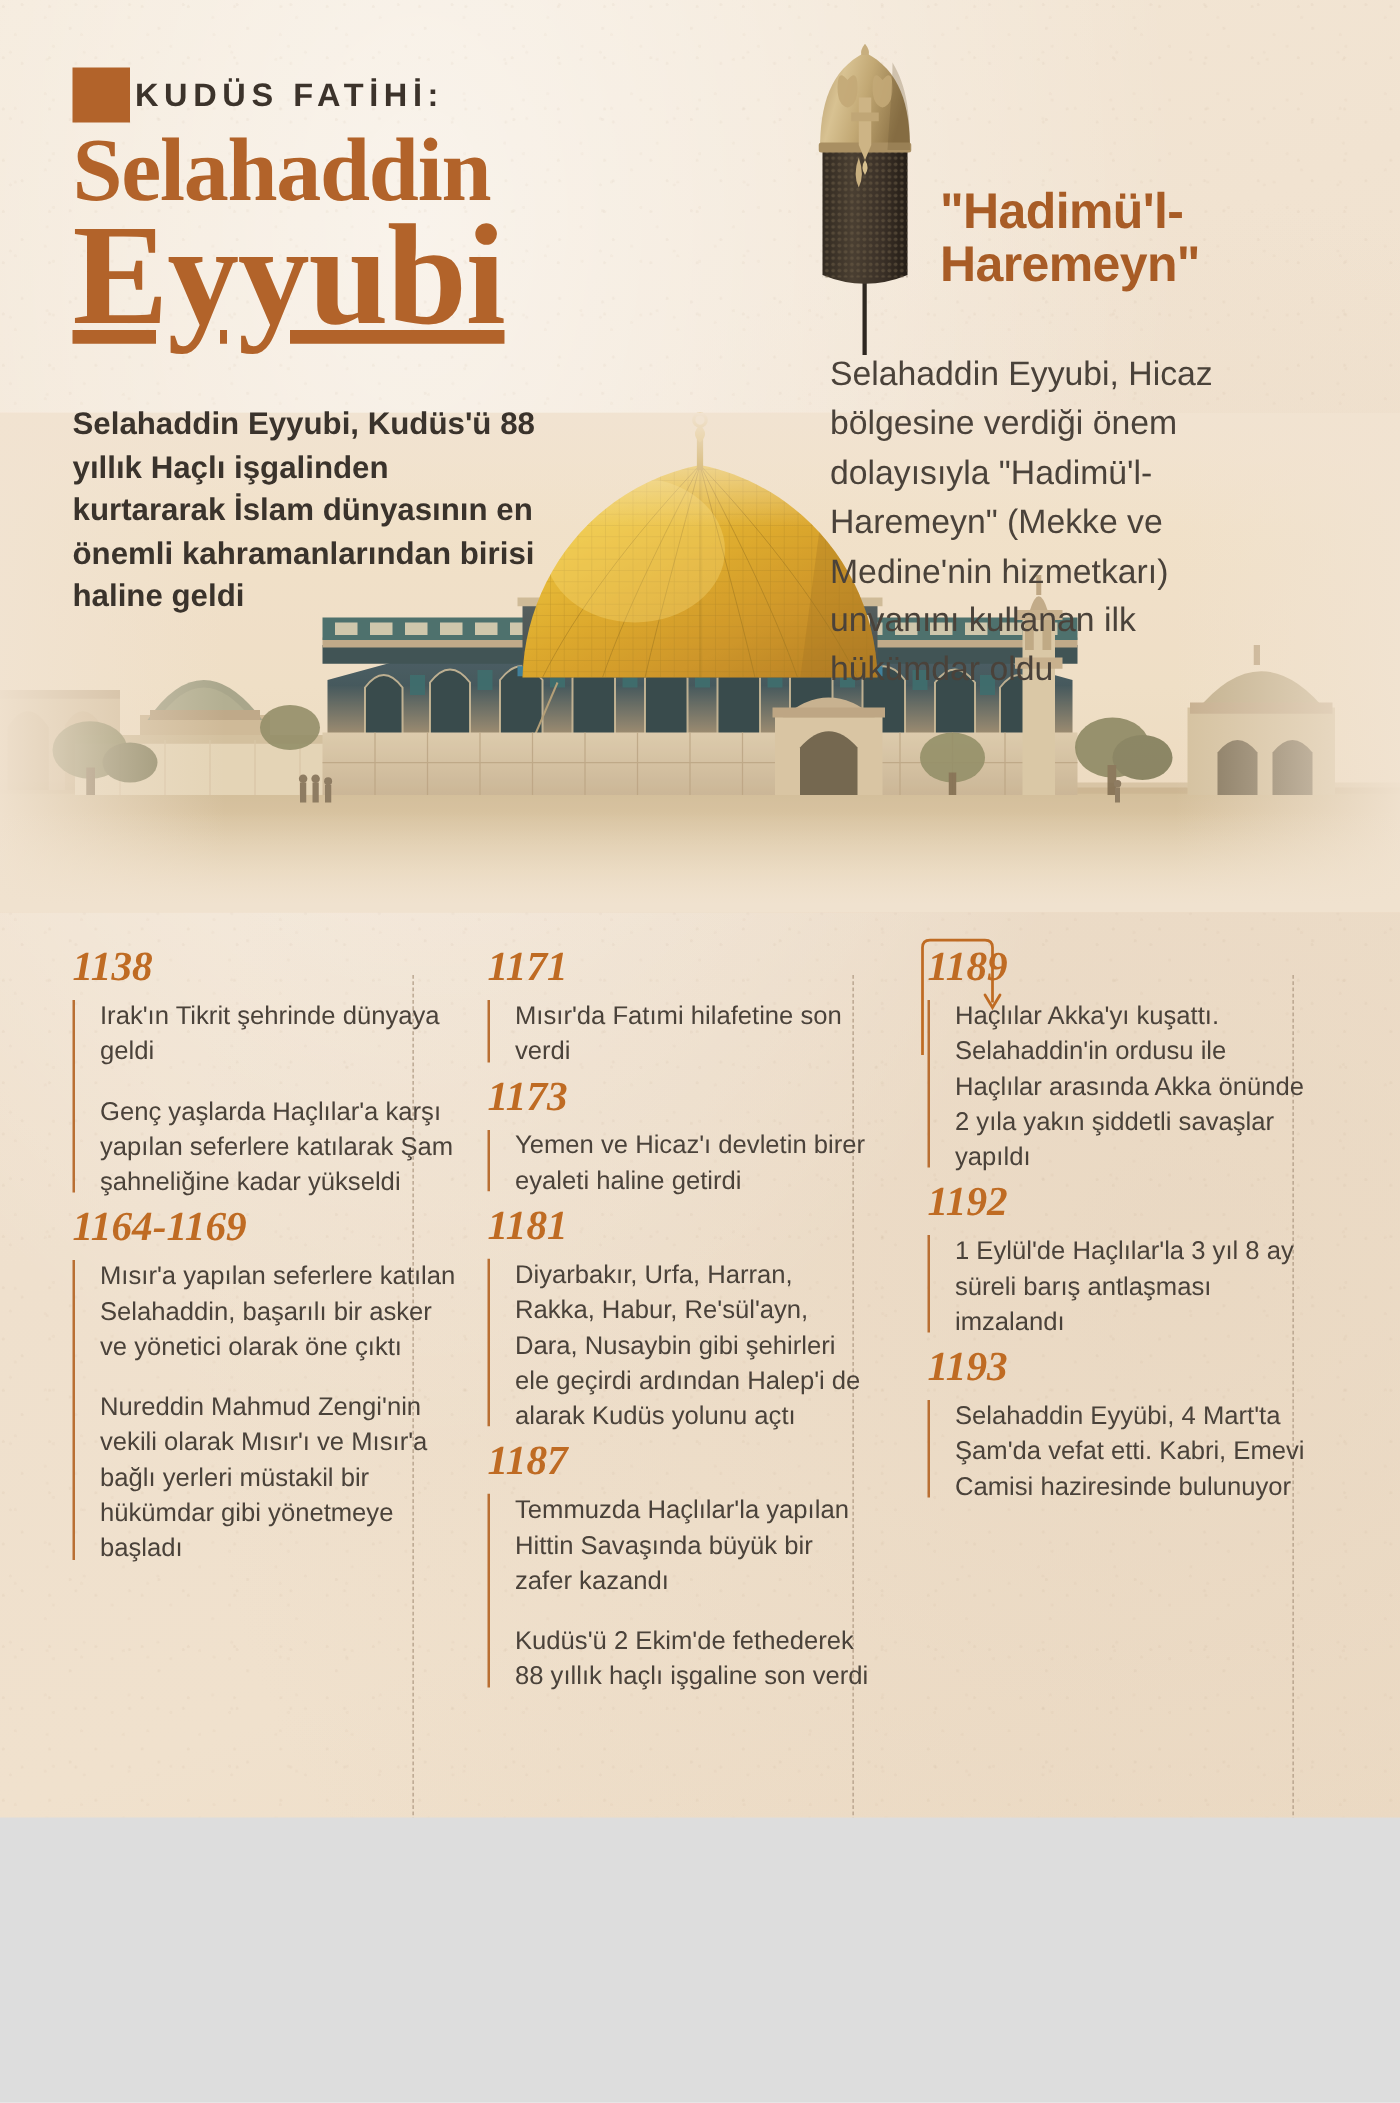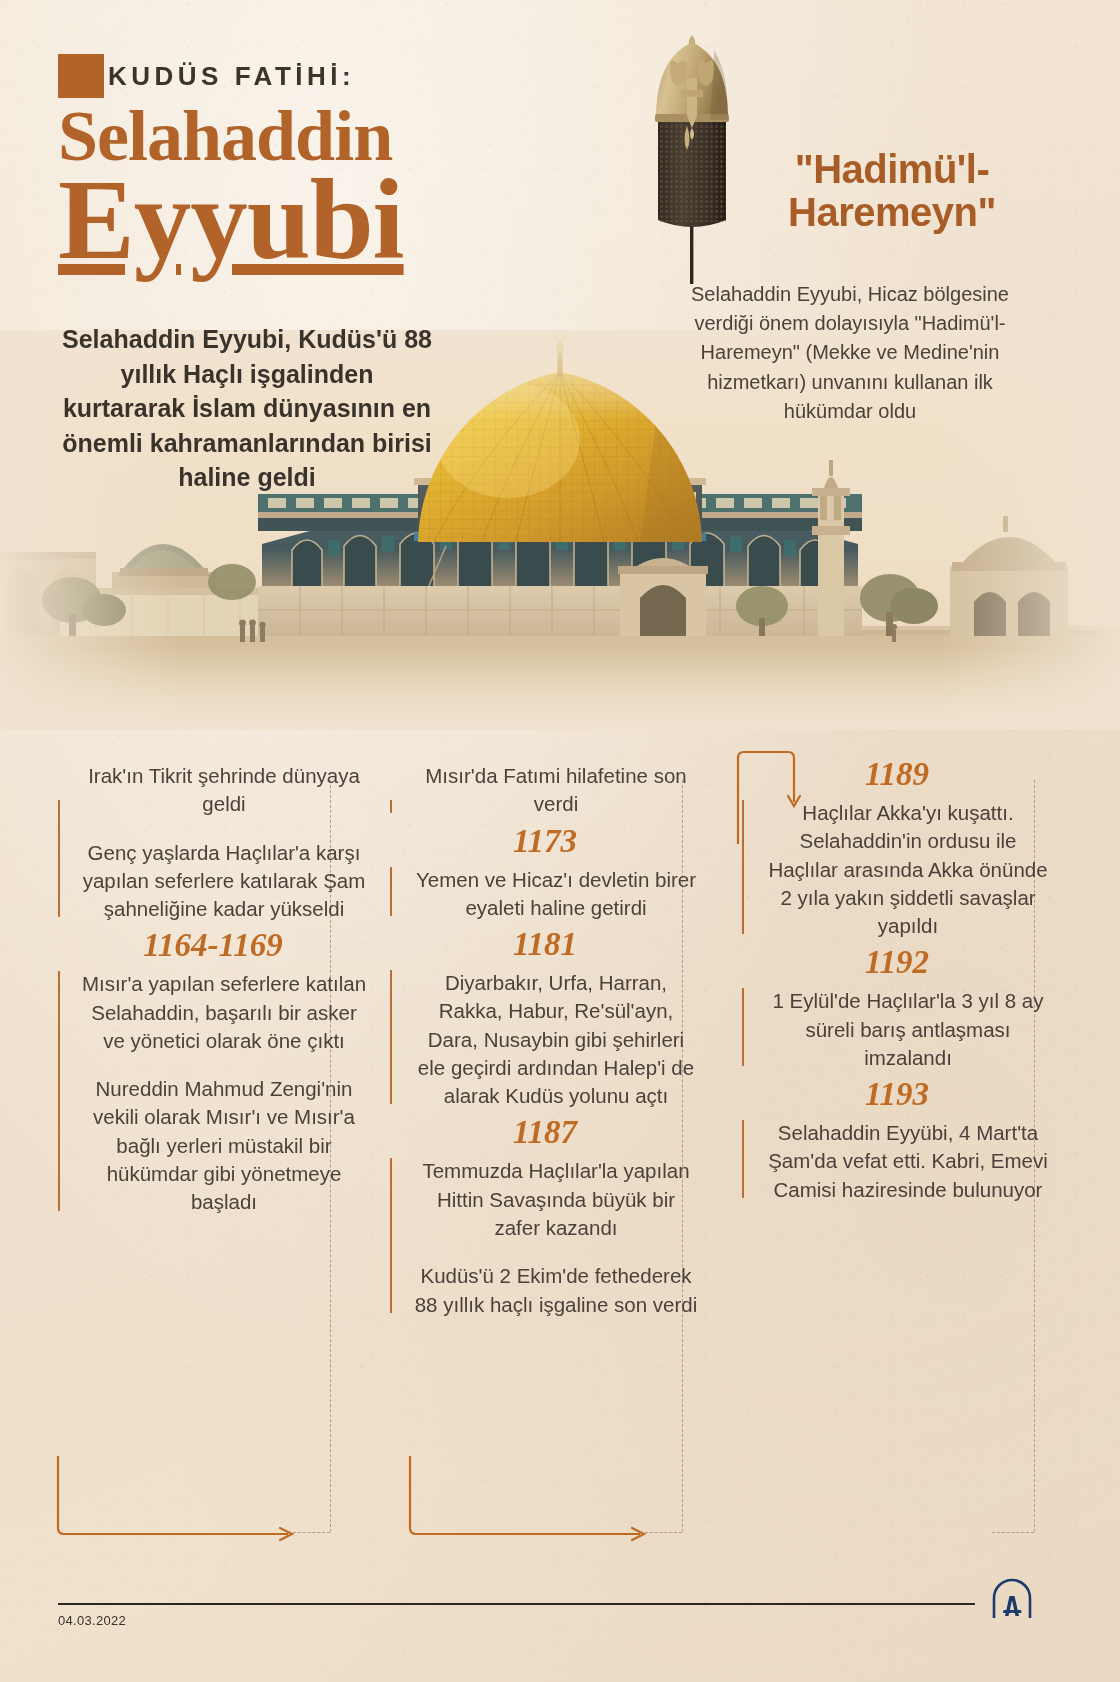--- a/index.html
+++ b/index.html
@@ -11,27 +11,26 @@
   }
 
   body {
     font-family: "Liberation Sans", sans-serif;
     background: #ddd;
   }
 
   #poster {
     position: relative;
     width: 1120px;
-    height: 1682px;
+    height: 1454px;
     background:
       radial-gradient(ellipse at 30% 12%, rgba(255,255,255,0.55) 0%, rgba(255,255,255,0) 55%),
       radial-gradient(ellipse at 85% 70%, rgba(226,206,182,0.45) 0%, rgba(226,206,182,0) 60%),
       linear-gradient(160deg, #f3e7d6 0%, #f1e3d1 28%, #efe0cd 55%, #f0e1cd 78%, #eddcc6 100%);
     overflow: hidden;
-    text-align: center;
   }
 
   
   #poster::before {
     content:"";
     position:absolute; inset:0;
     pointer-events:none;
     opacity:.55;
     background-image:
       radial-gradient(circle at 7% 13%, rgba(160,130,95,.10) 0 1px, transparent 1.4px),
@@ -93,21 +92,21 @@
 
   .quote-title {
     position:absolute; left:752px; top:148px; width:280px;
     font-family:"Liberation Sans", sans-serif;
     font-size:40px; font-weight:bold; line-height:1.08;
     color:#a85c26; letter-spacing:-0.5px;
   }
 
   .right-para {
     position:absolute; left:664px; top:280px; width:372px;
-    font-size:20px; line-height:1.46; color:#4a423a;
+    font-size:27px; line-height:1.46; color:#4a423a;
   }
 
   
   .photo {
     position:absolute; left:0; top:330px; width:1120px; height:400px;
     overflow:hidden;
   }
   .photo-fade-bottom {
     position:absolute; left:0; bottom:0; width:100%; height:80px;
     background:linear-gradient(to bottom, rgba(241,227,209,0) 0%, #f0e2cf 92%);
@@ -521,36 +520,38 @@
     <div class="dash-cap d2"></div>
     <div class="dash-cap d3"></div>
 
     <svg class="arrow-svg" style="left:730px; top:-10px;" width="90" height="100" viewBox="0 0 90 100">
       <path d="M8 98 L8 12 Q8 6 14 6 L58 6 Q64 6 64 12 L64 56" fill="none" stroke="#bf6b23" stroke-width="2.2"></path>
       <path d="M58 50 L64 60 L70 50" fill="none" stroke="#bf6b23" stroke-width="2.2" stroke-linecap="round"></path>
     </svg>
 
     <div class="col c1">
       <div class="entry">
+        <div class="year">1138</div>
         <div class="ent-body">
           <div class="ent-p">Irak'ın Tikrit şehrinde dünyaya geldi</div>
           <div class="ent-p">Genç yaşlarda Haçlılar'a karşı yapılan seferlere katılarak Şam şahneliğine kadar yükseldi</div>
         </div>
       </div>
       <div class="entry">
         <div class="year">1164-1169</div>
         <div class="ent-body">
           <div class="ent-p">Mısır'a yapılan seferlere katılan Selahaddin, başarılı bir asker ve yönetici olarak öne çıktı</div>
           <div class="ent-p">Nureddin Mahmud Zengi'nin vekili olarak Mısır'ı ve Mısır'a bağlı yerleri müstakil bir hükümdar gibi yönetmeye başladı</div>
         </div>
       </div>
     </div>
 
     <div class="col c2">
       <div class="entry">
+        <div class="year">1171</div>
         <div class="ent-body">
           <div class="ent-p">Mısır'da Fatımi hilafetine son verdi</div>
         </div>
       </div>
       <div class="entry">
         <div class="year">1173</div>
         <div class="ent-body">
           <div class="ent-p">Yemen ve Hicaz'ı devletin birer eyaleti haline getirdi</div>
         </div>
       </div>

